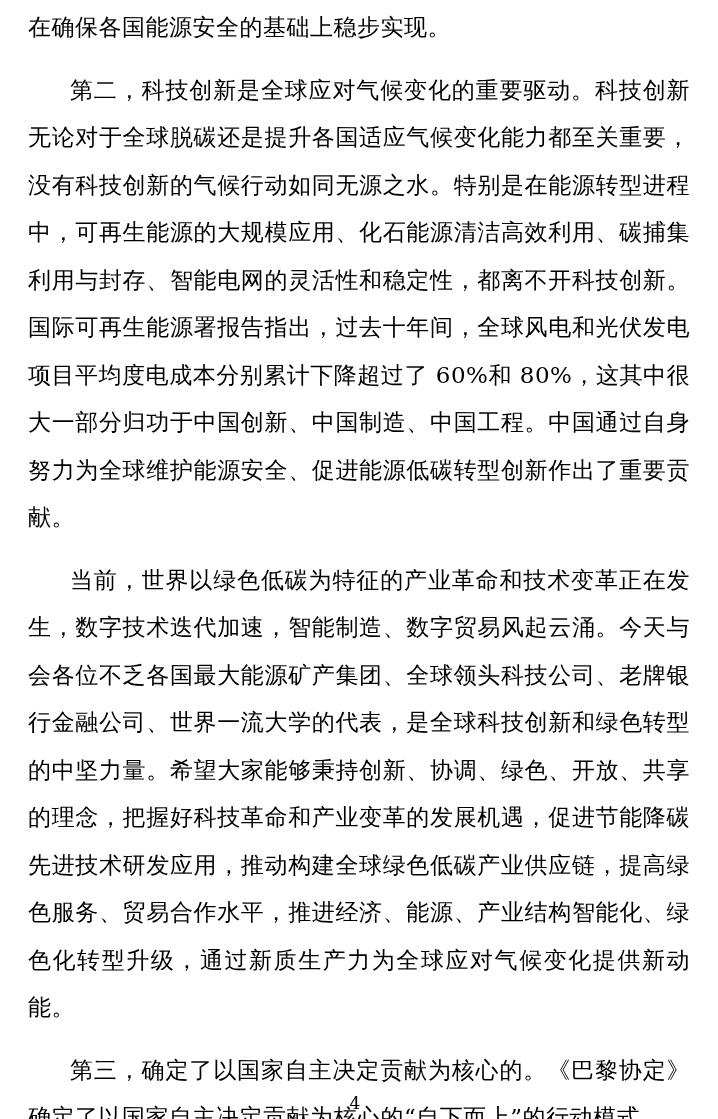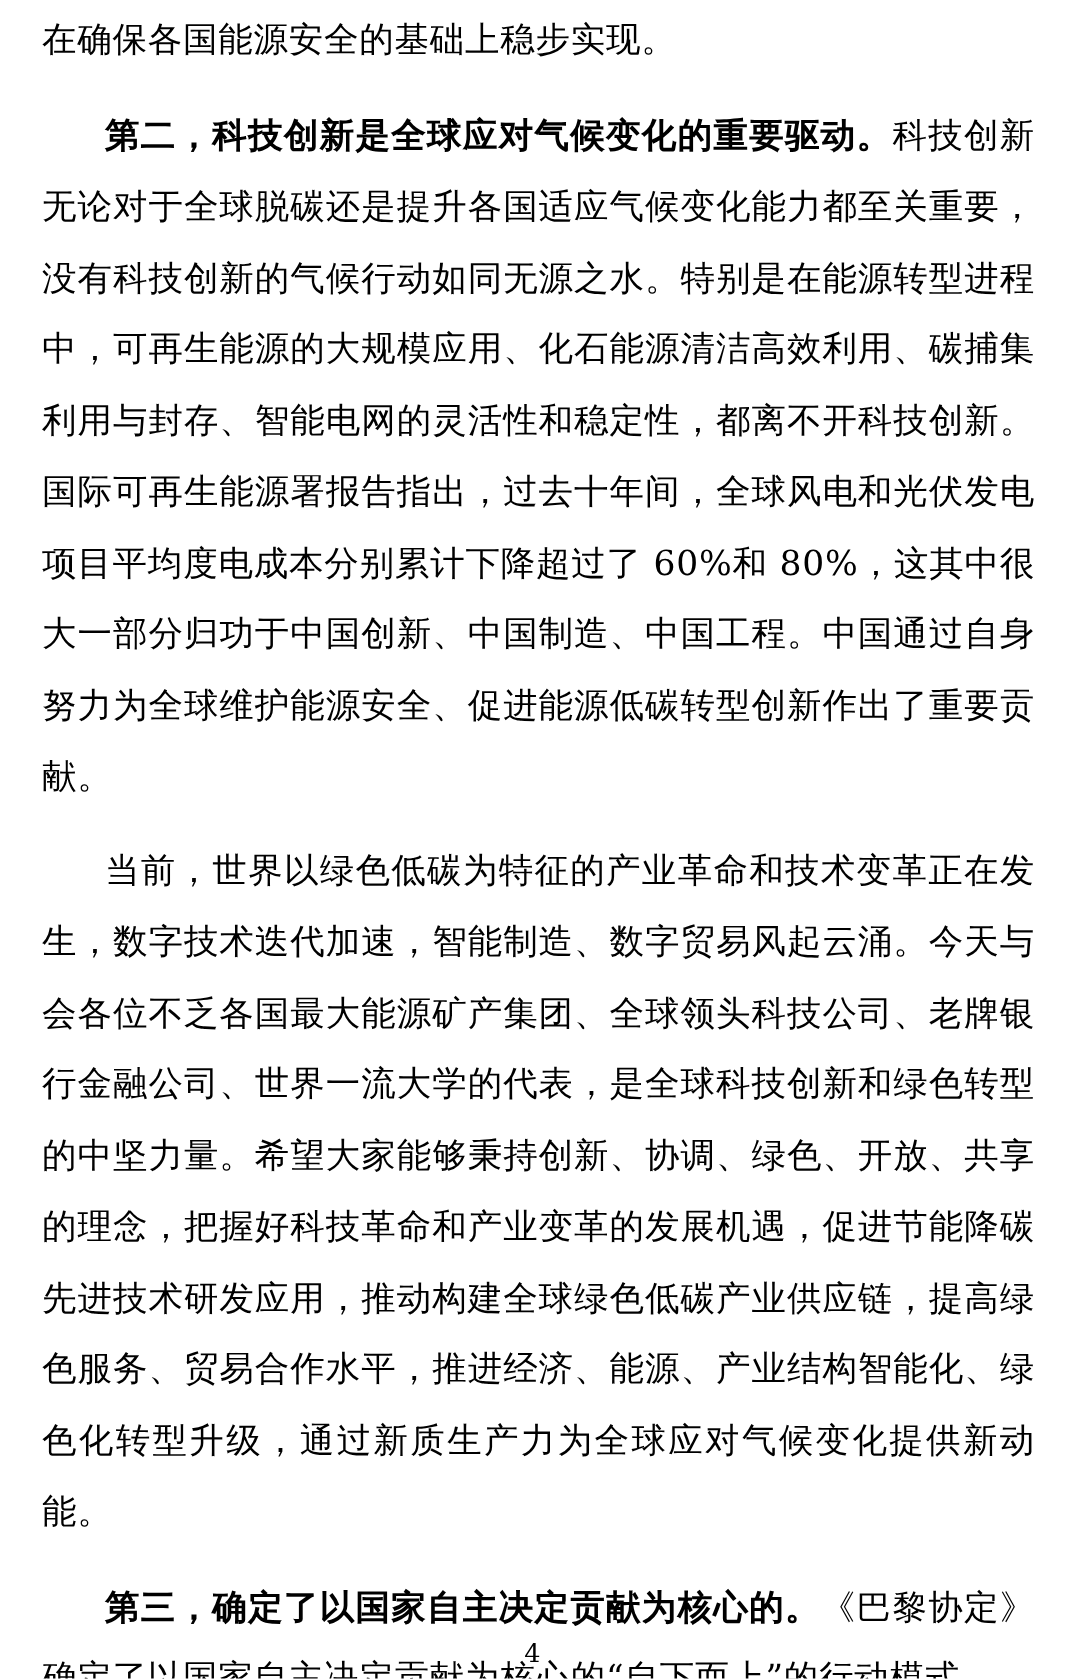--- a/index.html
+++ b/index.html
@@ -27,21 +27,21 @@
     font-size: 23px;
     line-height: 47.5px;
     text-align: justify;
     text-justify: inter-character;
     letter-spacing: 0.5px;
   }
   .para.indent {
     text-indent: 42px;
   }
   .para .bold {
-    font-weight: 700;
+    font-weight: 400;
   }
   .page-number {
     position: absolute;
     left: 0;
     right: 8px;
     bottom: 6px;
     text-align: center;
     font-size: 17px;
     line-height: 20px;
     font-family: "DejaVu Serif", "Liberation Serif", serif;

